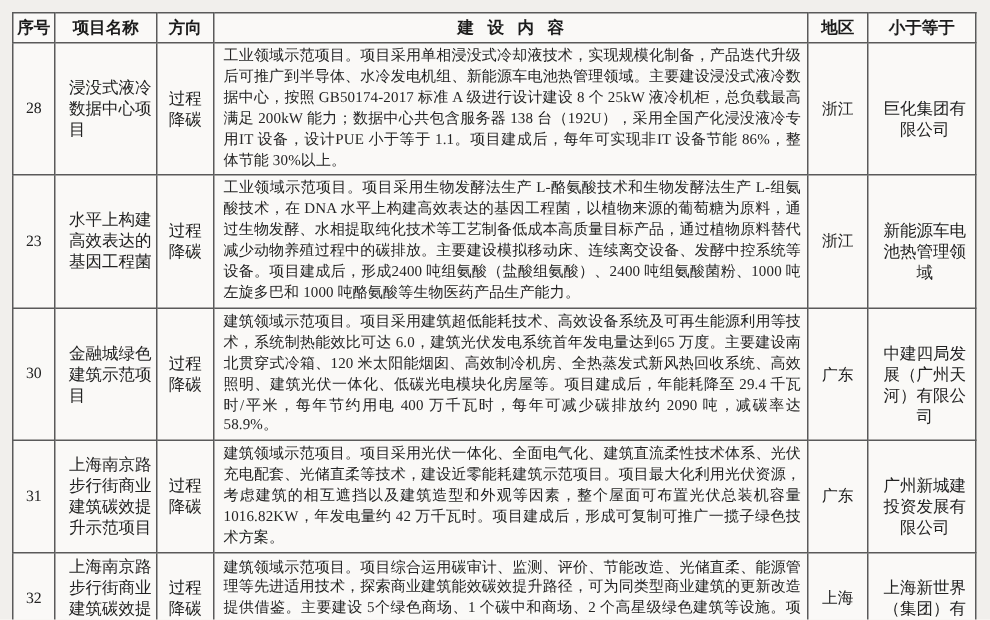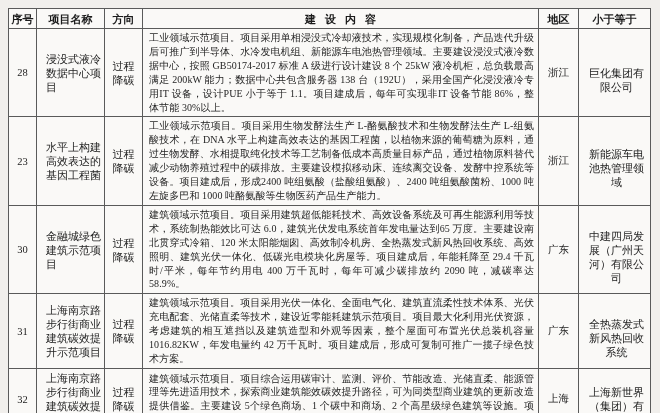--- a/index.html
+++ b/index.html
@@ -107,21 +107,21 @@
         <td class="c-content">建筑领域示范项目。项目采用建筑超低能耗技术、高效设备系统及可再生能源利用等技术，系统制热能效比可达 6.0，建筑光伏发电系统首年发电量达到65 万度。主要建设南北贯穿式冷箱、120 米太阳能烟囱、高效制冷机房、全热蒸发式新风热回收系统、高效照明、建筑光伏一体化、低碳光电模块化房屋等。项目建成后，年能耗降至 29.4 千瓦时/平米，每年节约用电 400 万千瓦时，每年可减少碳排放约 2090 吨，减碳率达 58.9%。</td>
         <td class="c-region">广东</td>
         <td class="c-entity">中建四局发展（广州天河）有限公司</td>
       </tr>
       <tr>
         <td class="c-no">31</td>
         <td class="c-name">上海南京路步行街商业建筑碳效提升示范项目</td>
         <td class="c-dir">过程降碳</td>
         <td class="c-content">建筑领域示范项目。项目采用光伏一体化、全面电气化、建筑直流柔性技术体系、光伏充电配套、光储直柔等技术，建设近零能耗建筑示范项目。项目最大化利用光伏资源，考虑建筑的相互遮挡以及建筑造型和外观等因素，整个屋面可布置光伏总装机容量 1016.82KW，年发电量约 42 万千瓦时。项目建成后，形成可复制可推广一揽子绿色技术方案。</td>
         <td class="c-region">广东</td>
-        <td class="c-entity">全热蒸发式新风热回收系统</td>
+        <td class="c-entity">广州新城建投资发展有限公司</td>
       </tr>
       <tr>
         <td class="c-no">32</td>
         <td class="c-name">上海南京路步行街商业建筑碳效提升示范项目</td>
         <td class="c-dir">过程降碳</td>
         <td class="c-content">建筑领域示范项目。项目综合运用碳审计、监测、评价、节能改造、光储直柔、能源管理等先进适用技术，探索商业建筑能效碳效提升路径，可为同类型商业建筑的更新改造提供借鉴。主要建设 5个绿色商场、1 个碳中和商场、2 个高星级绿色建筑等设施。项目建成后，可实现三年内商圈建筑年均降碳率 15%以上。</td>
         <td class="c-region">上海</td>
         <td class="c-entity">上海新世界（集团）有限公司</td>
       </tr>
     </tbody>

